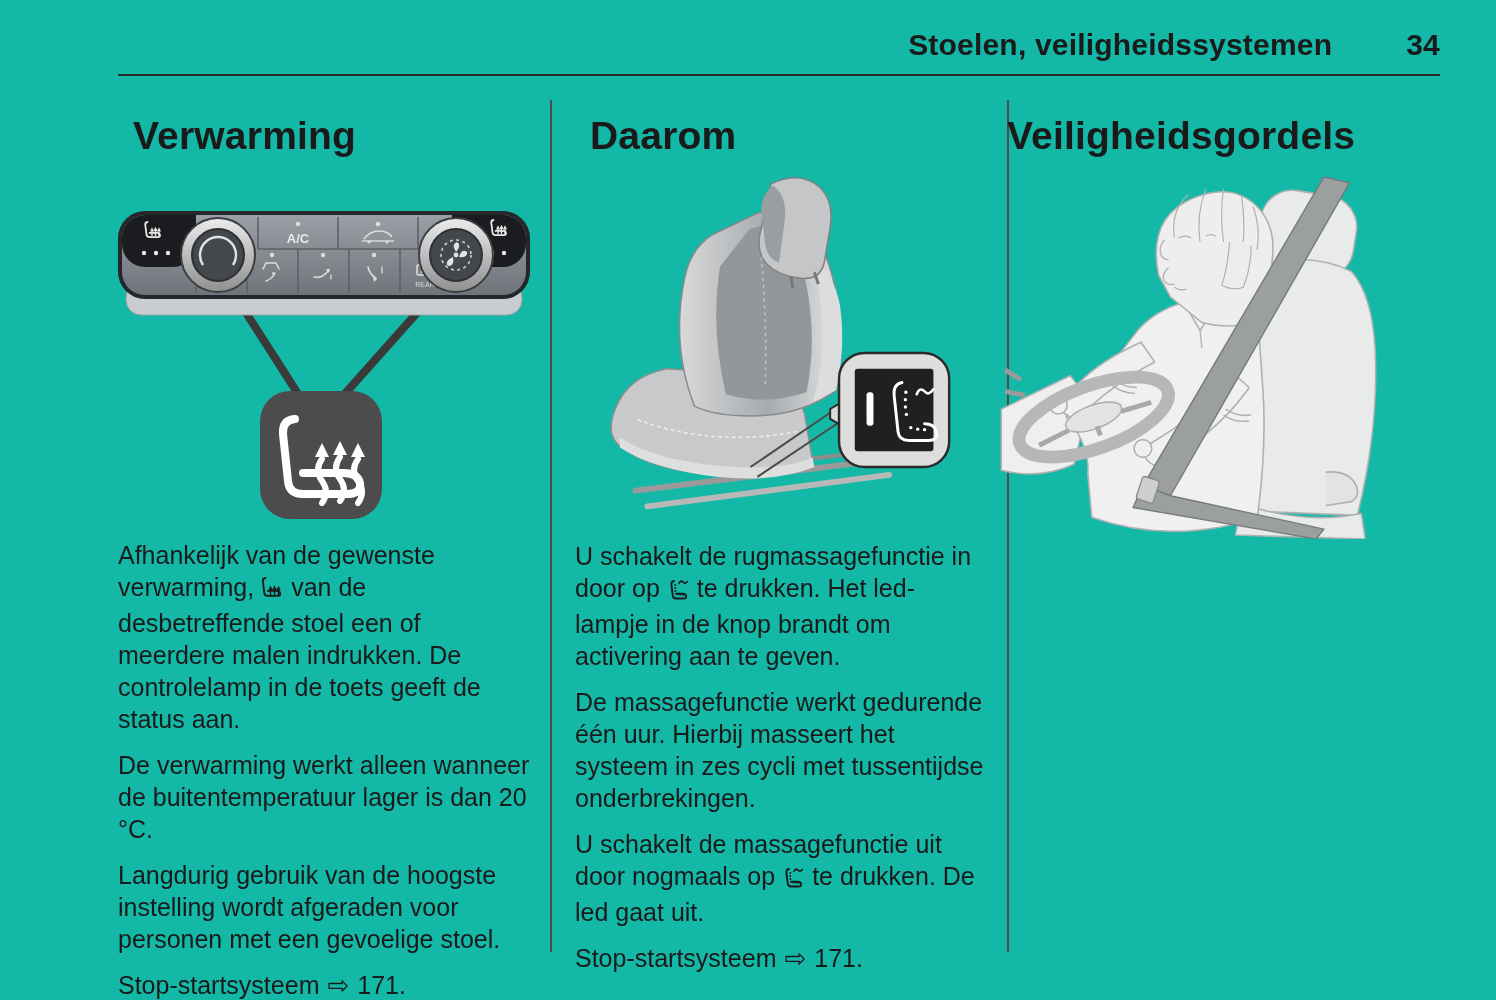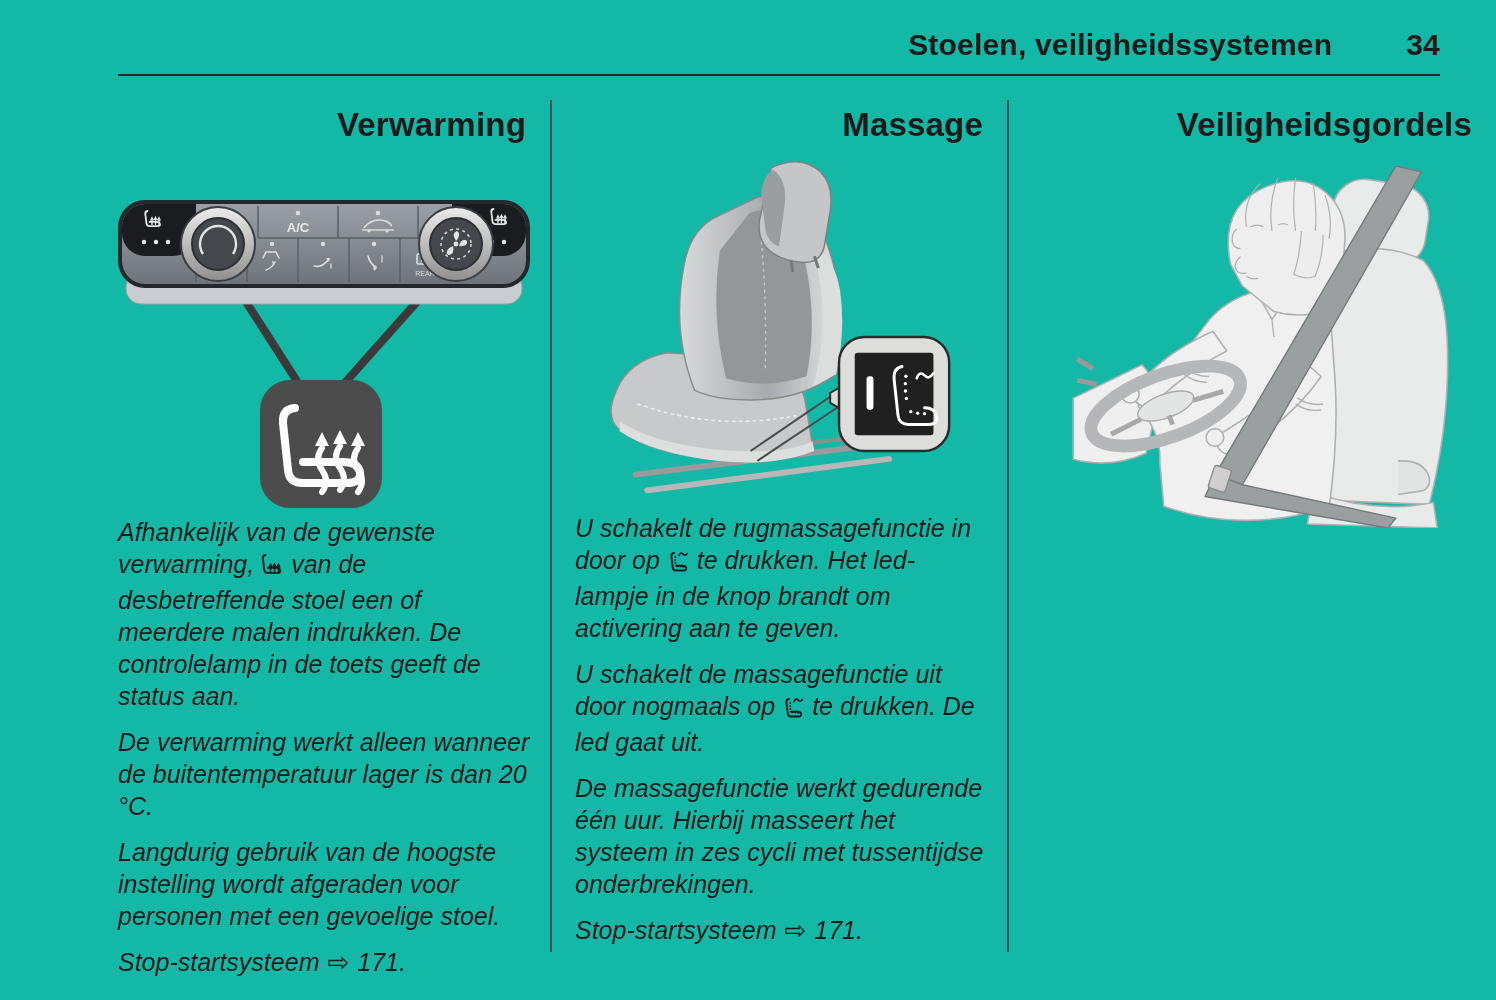--- a/index.html
+++ b/index.html
@@ -4,30 +4,30 @@
 <style>
   html,body{margin:0;padding:0;background:#fff;}
   .page{position:relative;width:1496px;height:1000px;background:#14b8a6;overflow:hidden;
         font-family:"Liberation Sans","DejaVu Sans",sans-serif;color:#1a1a1a;}
   
   .hdr{position:absolute;top:28px;left:118px;right:56px;display:flex;justify-content:flex-end;
        align-items:baseline;gap:74px;font-weight:bold;font-size:30px;letter-spacing:.2px;}
   .hdr-rule{position:absolute;top:74px;left:118px;right:56px;border-top:2px solid #2a2a2a;}
   
   .col{position:absolute;top:100px;width:412px;}
-  .col1{left:118px;} .col2{left:575px;} .col3{left:1064px;}
+  .col1{left:118px;} .col2{left:575px;} .col3{left:992px;}
   .divider{position:absolute;top:100px;width:2px;height:852px;background:#4d4d4d;}
   .div1{left:550px;} .div2{left:1007px;}
-  h2.coltitle{margin:4px;font-size:33px;line-height:42px;font-weight:bold;letter-spacing:.2px;text-align:right;}
+  h2.coltitle{margin:15px;font-size:39px;line-height:42px;font-weight:bold;letter-spacing:.2px;}
   .fig{display:block;}
   .fig1{margin-top:34px;}
   .fig2{margin-top:10px;}
   .fig3{margin-top:20px;}
   p.body{font-size:25px;line-height:32px;margin:0 0 14px 0;}
-  .txtblock{font-style:italic;}
+  .txtblock{margin-top:12px;}
   .inline-icon{display:inline-block;vertical-align:-4px;margin:0 7px;}
   .refarrow{display:inline-block;margin:0 8px 0 8px;font-size:26px;}
 </style>
 </head>
 <body>
 
 <div class="page">
 
   <div class="hdr">
     <span>Stoelen, veiligheidssystemen</span>
@@ -173,21 +173,21 @@
                 <path d="M8.1 14 l1.4 -2.8 1.4 2.8 M12.1 13.5 l1.4 -2.8 1.4 2.8 M16.1 14 l1.4 -2.8 1.4 2.8" stroke-width="1.3"></path>
               </g>
             </svg></span><span>van de desbetreffende stoel een of meerdere malen indrukken. De controlelamp in de toets geeft de status aan.</span></p>
       <p class="body">De verwarming werkt alleen wanneer de buitentemperatuur lager is dan 20 °C.</p>
       <p class="body">Langdurig gebruik van de hoogste instelling wordt afgeraden voor personen met een gevoelige stoel.</p>
       <p class="body"><span>Stop-startsysteem</span><span class="refarrow">⇨</span><span>171.</span></p>
     </div>
   </div>
 
   <div class="col col2">
-    <h2 class="coltitle">Massage</h2>
+    <h2 class="coltitle">Daarom</h2>
 
     <svg class="fig fig2" width="412" height="356" viewBox="0 0 412 362">
       <defs>
         <linearGradient id="sback" x1="0" y1="0" x2="1" y2="0">
           <stop offset="0" stop-color="#d8d9da"></stop>
             <stop offset=".55" stop-color="#a7abae"></stop>
             <stop offset="1" stop-color="#e2e3e3"></stop>
         </linearGradient>
       </defs>
 
@@ -248,35 +248,35 @@
                 <g fill="#1a1a1a" stroke="none">
                   <circle cx="8.3" cy="8" r=".95"></circle>
                   <circle cx="8.2" cy="11" r=".95"></circle>
                   <circle cx="8.4" cy="14" r=".95"></circle>
                   <circle cx="10.5" cy="17.3" r=".95"></circle>
                   <circle cx="13.3" cy="17.6" r=".95"></circle>
                   <circle cx="16" cy="17.7" r=".95"></circle>
                 </g>
               </g>
             </svg></span><span>te drukken. Het led-lampje in de knop brandt om activering aan te geven.</span></p>
+      <p class="body">De massagefunctie werkt gedurende één uur. Hierbij masseert het systeem in zes cycli met tussentijdse onderbrekingen.</p>
       <p class="body"><span>U schakelt de massagefunctie uit door nogmaals op</span><span class="inline-icon"><svg width="23" height="24" viewBox="0 0 23 24">
               <g stroke="#1a1a1a" fill="none" stroke-linecap="round">
                 <path d="M7 4 q-3 .6 -2.6 3.6 l1.4 11 q.3 2.9 3.3 2.9 h7.5 q3.1 0 2.5 -2.7 q-.5 -2.1 -3.7 -2.1 h-6.3" stroke-width="1.9"></path>
                 <path d="M12 6.5 q1.6 -4 4 -1.4 q2 2.4 4.4 -.6" stroke-width="1.6"></path>
                 <g fill="#1a1a1a" stroke="none">
                   <circle cx="8.3" cy="8" r=".95"></circle>
                   <circle cx="8.2" cy="11" r=".95"></circle>
                   <circle cx="8.4" cy="14" r=".95"></circle>
                   <circle cx="10.5" cy="17.3" r=".95"></circle>
                   <circle cx="13.3" cy="17.6" r=".95"></circle>
                   <circle cx="16" cy="17.7" r=".95"></circle>
                 </g>
               </g>
             </svg></span><span>te drukken. De led gaat uit.</span></p>
-      <p class="body">De massagefunctie werkt gedurende één uur. Hierbij masseert het systeem in zes cycli met tussentijdse onderbrekingen.</p>
       <p class="body"><span>Stop-startsysteem</span><span class="refarrow">⇨</span><span>171.</span></p>
     </div>
   </div>
 
   <div class="col col3">
     <h2 class="coltitle">Veiligheidsgordels</h2>
 
     <svg class="fig fig3" width="412" height="362" viewBox="0 0 412 368">
       <g stroke="#aeb1b2" stroke-width="1.6" fill="#e9eaea" stroke-linejoin="round">
 

